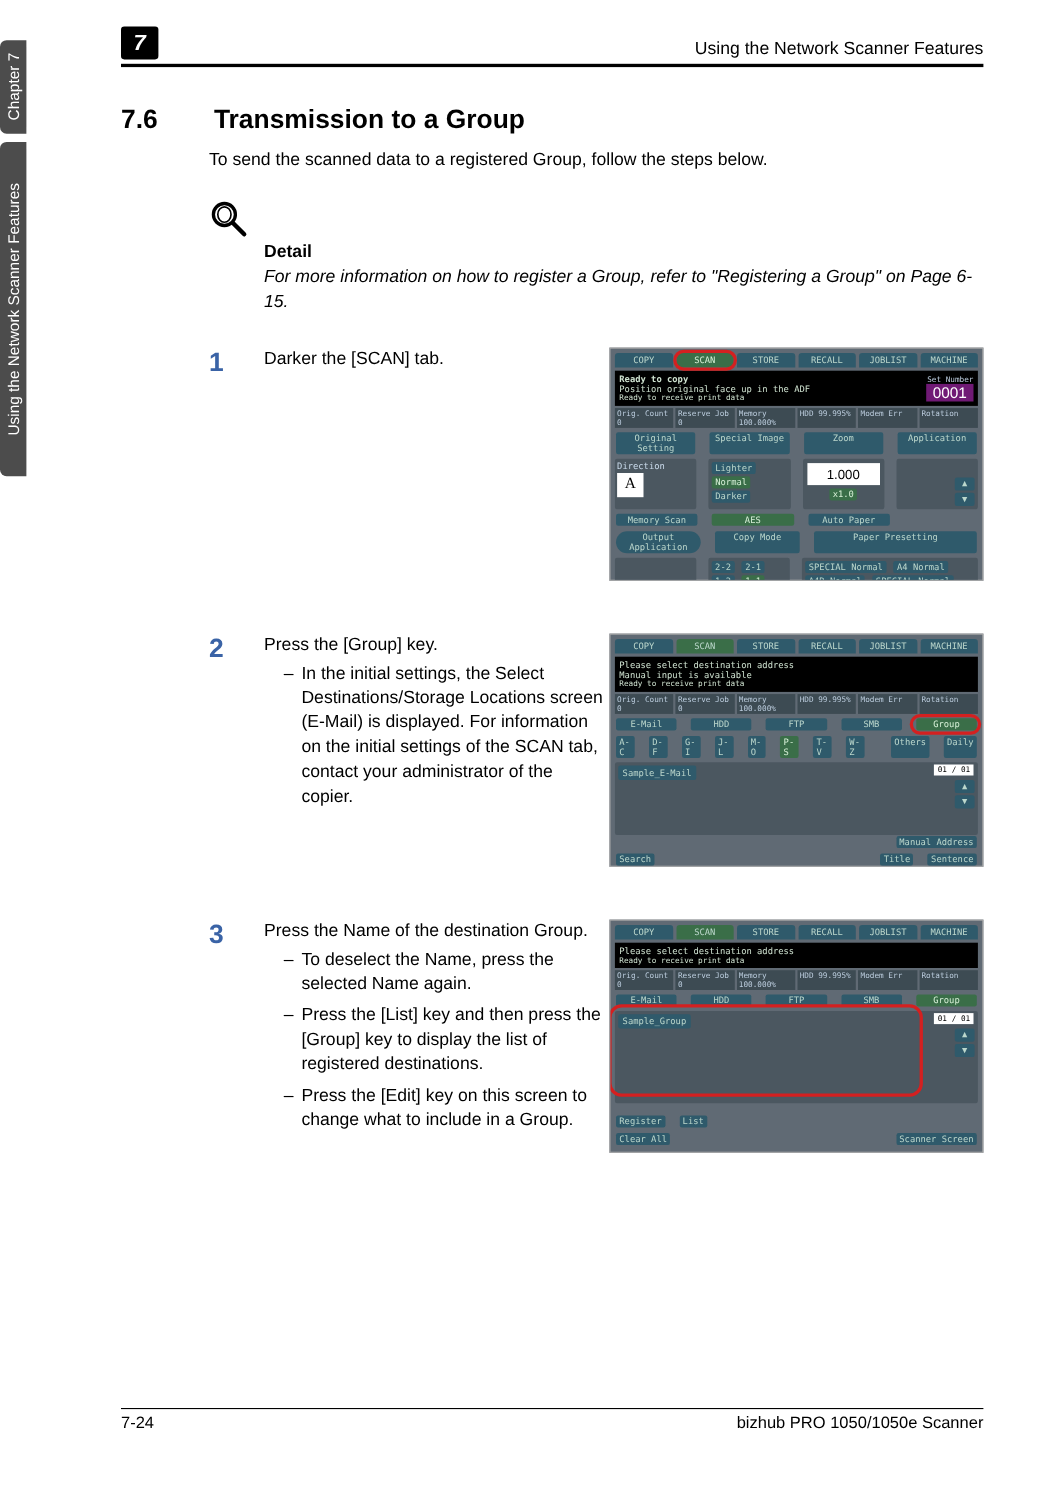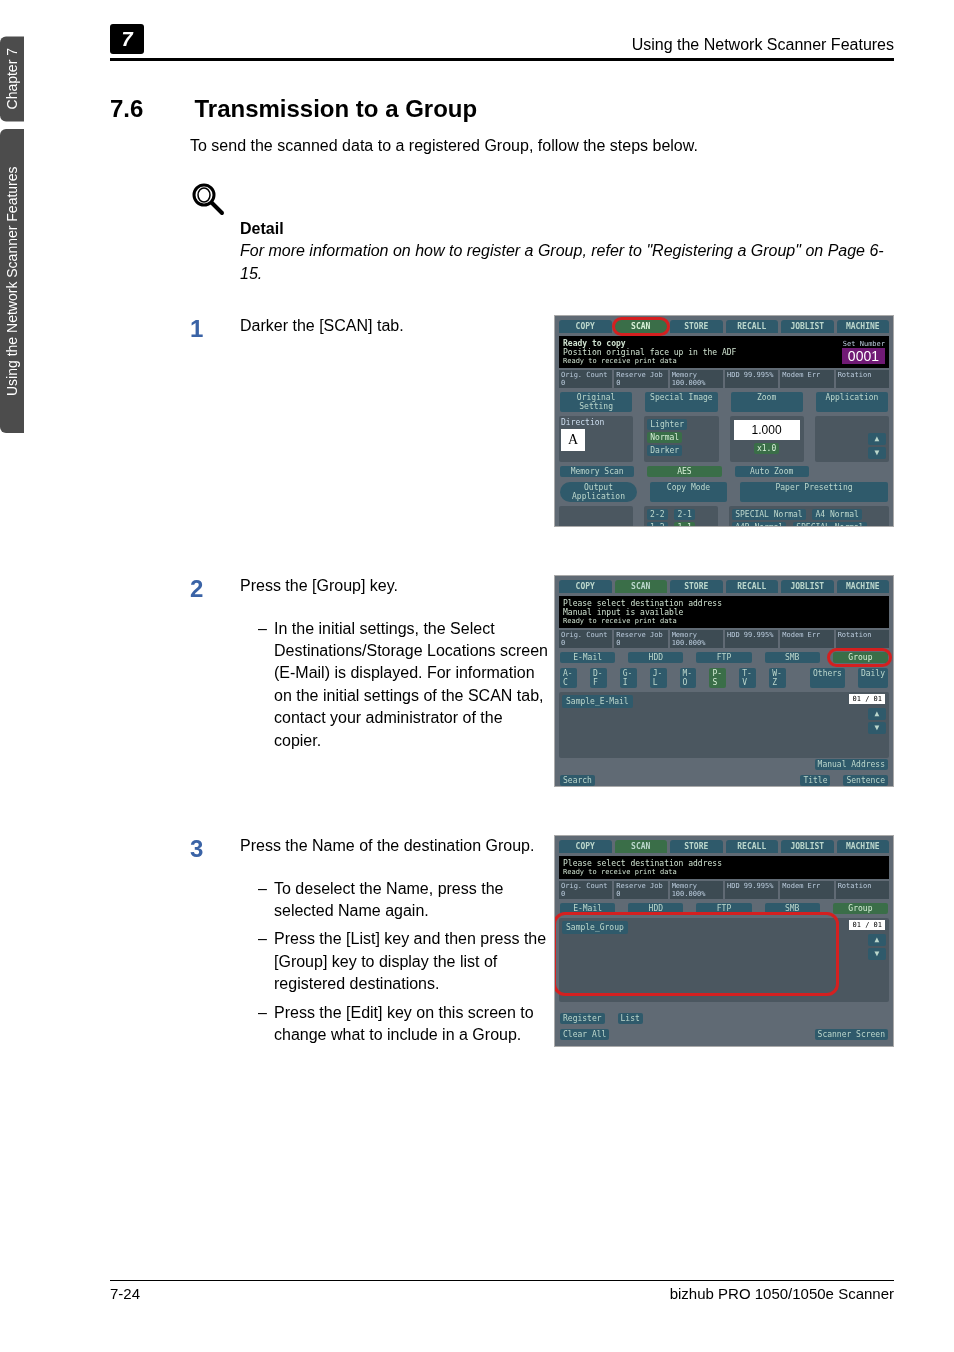--- a/index.html
+++ b/index.html
@@ -139,21 +139,21 @@
   }
   .step-text {
     margin-left: 50px;
     width: 310px;
     font-size: 16px;
     line-height: 1.4;
   }
   .step-text ul {
     list-style: none;
     padding-left: 18px;
-    margin: 20px 0 0 0;
+    margin: 3px 0 0 0;
   }
   .step-text ul li {
     position: relative;
     padding-left: 16px;
     margin-bottom: 6px;
   }
   .step-text ul li:before {
     content: "–";
     position: absolute;
     left: 0;
@@ -180,21 +180,20 @@
     margin-bottom: 3px;
   }
   .screenshot .tab {
     flex: 1;
     background: #2f5a6b;
     color: #bcd7cc;
     text-align: center;
     padding: 2px 0;
     border-radius: 3px 3px 0 0;
     font-size: 8px;
-    font-weight: bold;
   }
   .screenshot .tab.scan-highlight {
     background: #3a6e48;
     color: #d7f0d7;
     position: relative;
   }
   .scan-ring {
     position: absolute;
     top: -3px;
     left: -3px;
@@ -425,21 +424,21 @@
           <div class="panel">
             <div class="small-arrows" style="bottom:3px;">
               <div>▲</div>
               <div>▼</div>
             </div>
           </div>
         </div>
         <div class="panel-row">
           <div class="btn" style="flex:1;text-align:center;">Memory Scan</div>
           <div class="btn green" style="flex:1;text-align:center;">AES</div>
-          <div class="btn" style="flex:1;text-align:center;">Auto Zoom</div>
+          <div class="btn" style="flex:1;text-align:center;">Auto Paper</div>
           <div style="flex:1;"></div>
         </div>
         <div class="panel-row">
           <div class="btn" style="flex:1;text-align:center;border-radius:10px;">Output Application</div>
           <div class="btn" style="flex:1;text-align:center;">Copy Mode</div>
           <div class="btn" style="flex:2;text-align:center;">Paper Presetting</div>
         </div>
         <div class="panel-row">
           <div class="panel" style="flex:0.9;"></div>
           <div class="panel" style="flex:0.9;">

